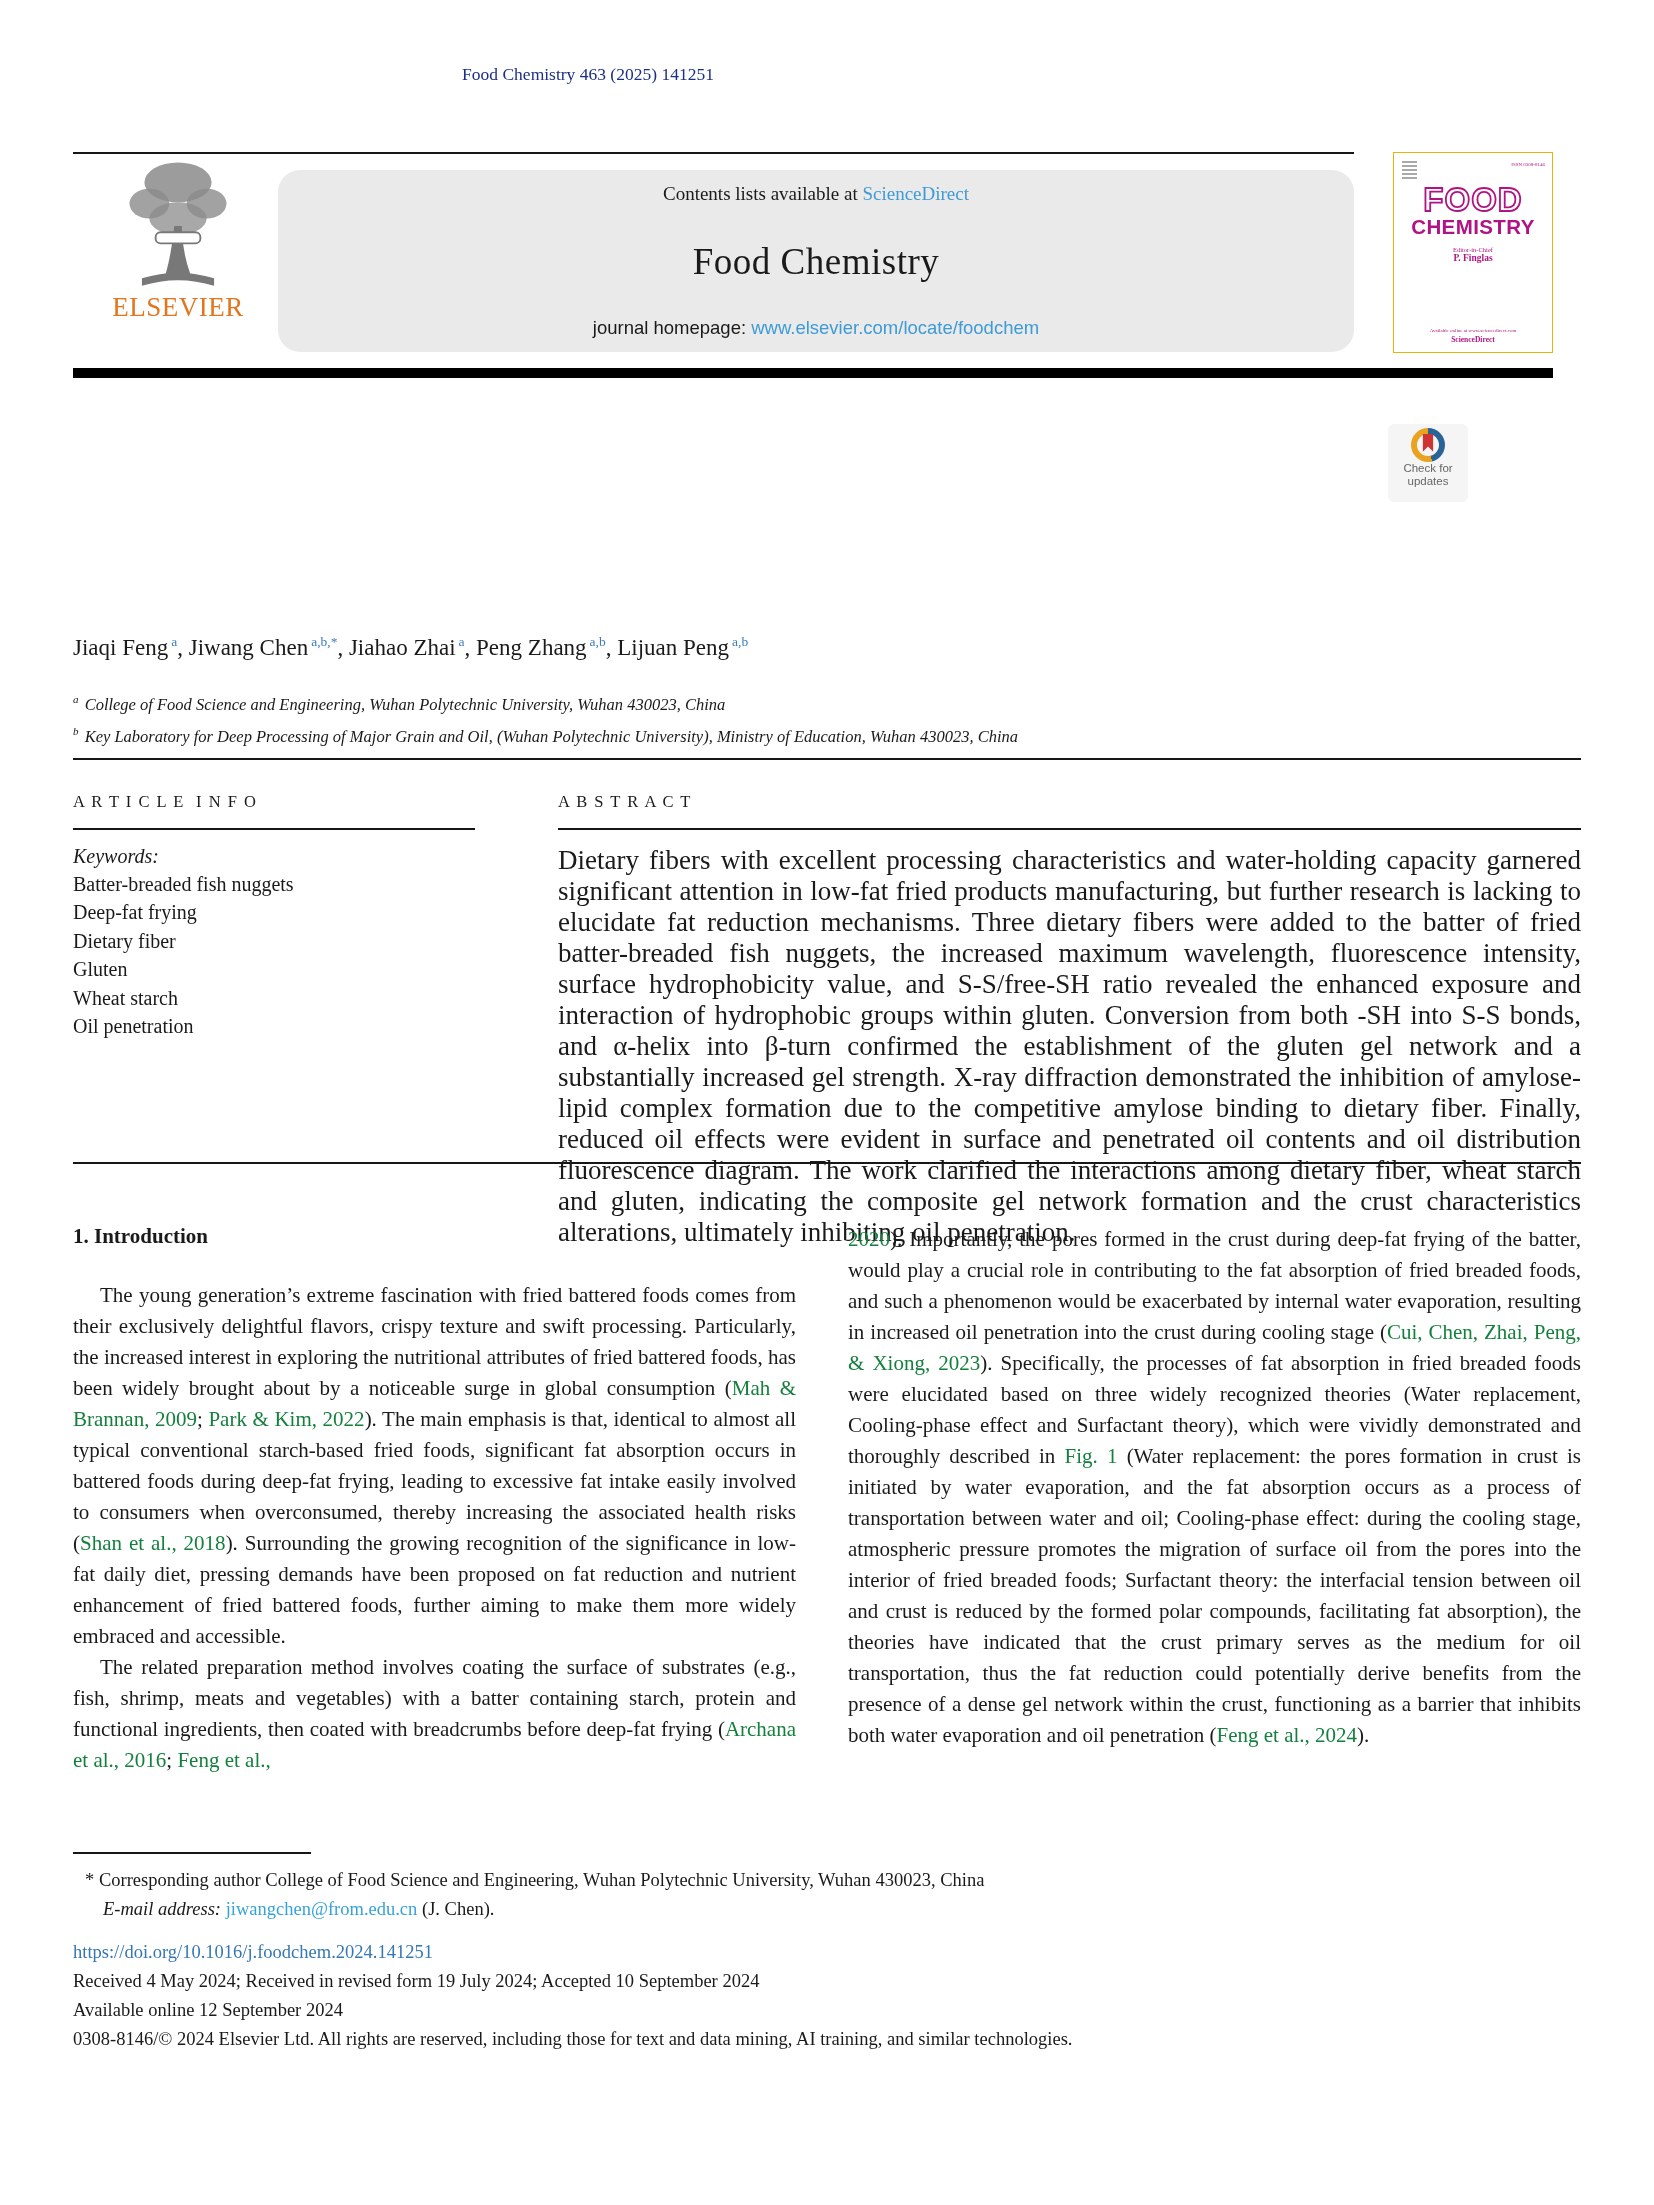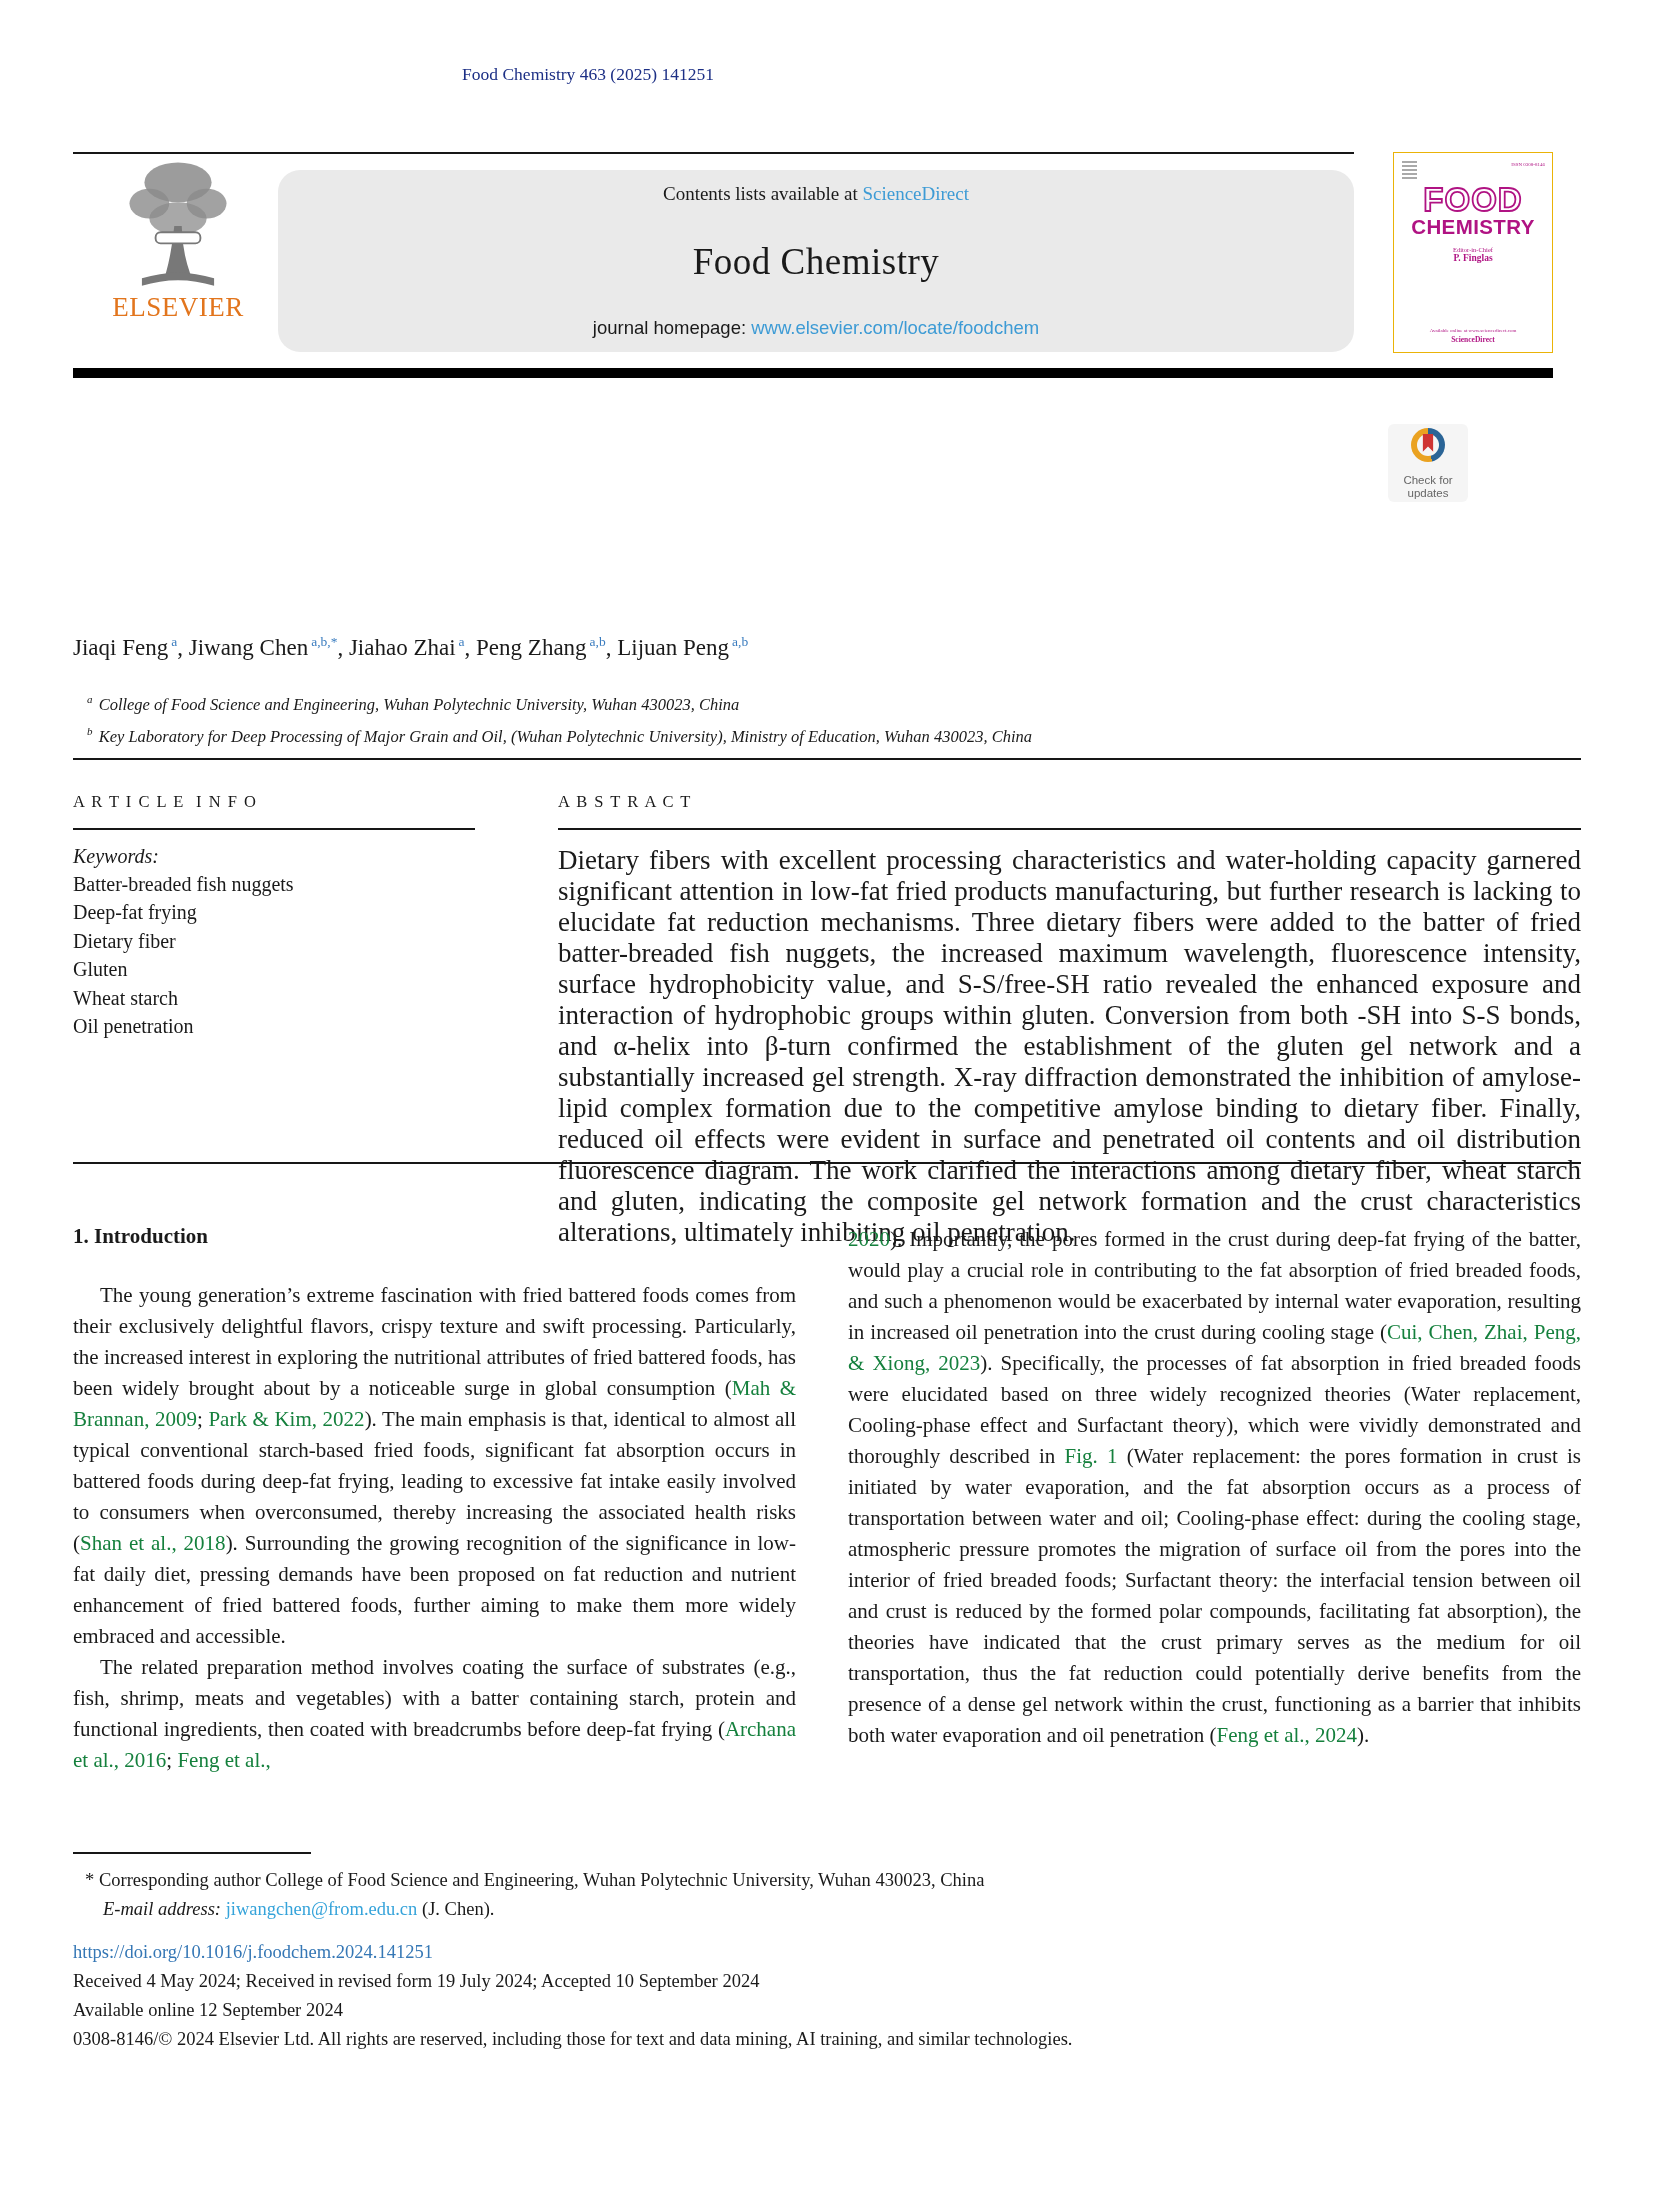--- a/index.html
+++ b/index.html
@@ -47,28 +47,28 @@
 
   
   .badge{position:absolute;left:1388px;top:424px;width:80px;height:78px;background:#f5f5f5;
          border-radius:6px;text-align:center;box-sizing:border-box;padding-top:4px;cursor:pointer;}
   .badge-ring{width:34px;height:34px;margin:0 auto;border-radius:50%;position:relative;
               background:conic-gradient(from 0deg,#2a6496 0 46%,#eaa221 46% 100%);}
   .badge-ring::after{content:"";position:absolute;inset:6px;background:#f5f5f5;border-radius:50%;}
   .badge-mark{position:absolute;left:50%;top:6px;transform:translateX(-50%);width:11px;height:18px;
               background:#cf3433;clip-path:polygon(0 0,100% 0,100% 100%,50% 70%,0 100%);z-index:2;}
   .badge-text{font-family:"Liberation Sans",sans-serif;font-size:11.5px;color:#666;
-              line-height:13px;margin-top:12px;}
+              line-height:13px;margin-top:0;}
 
   
   .title{position:absolute;left:73px;top:470px;width:1370px;font-size:30px;line-height:45px;
          font-weight:400;margin:0;}
   .authors{position:absolute;left:73px;top:634px;font-size:23px;}
   .authors sup{color:#3a7cbf;font-size:13.5px;margin-left:3px;}
-  .affils{position:absolute;left:87px;top:686px;font-size:16.5px;font-style:italic;line-height:26px;}
+  .affils{position:absolute;left:73px;top:686px;font-size:16.5px;font-style:italic;line-height:26px;}
   .affils sup{font-size:11px;margin-right:2px;}
 
   .rule{position:absolute;left:73px;width:1508px;height:2px;background:#161616;}
   .r1{top:758px;}
   .r2{top:1162px;}
 
   
   .info-col{position:absolute;left:73px;top:792px;width:402px;}
   .abs-col{position:absolute;left:558px;top:792px;width:1023px;}
   .sec-head{font-size:16.5px;letter-spacing:1.5px;white-space:pre;}

